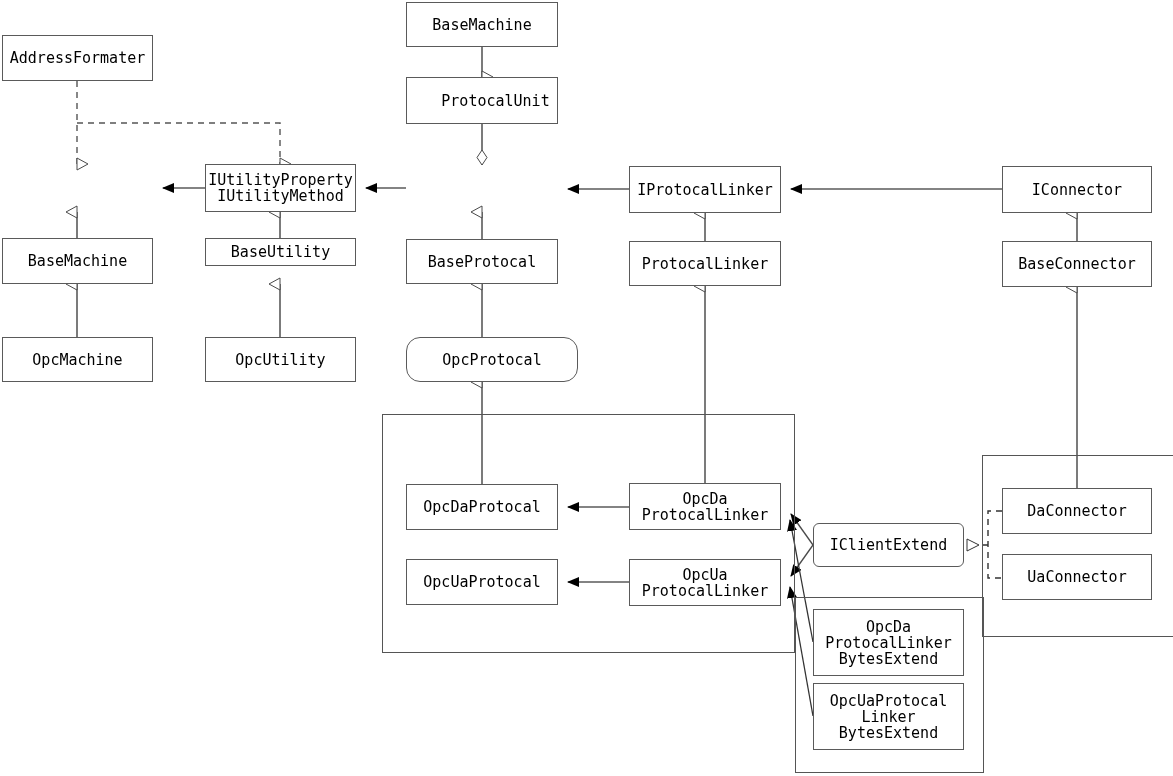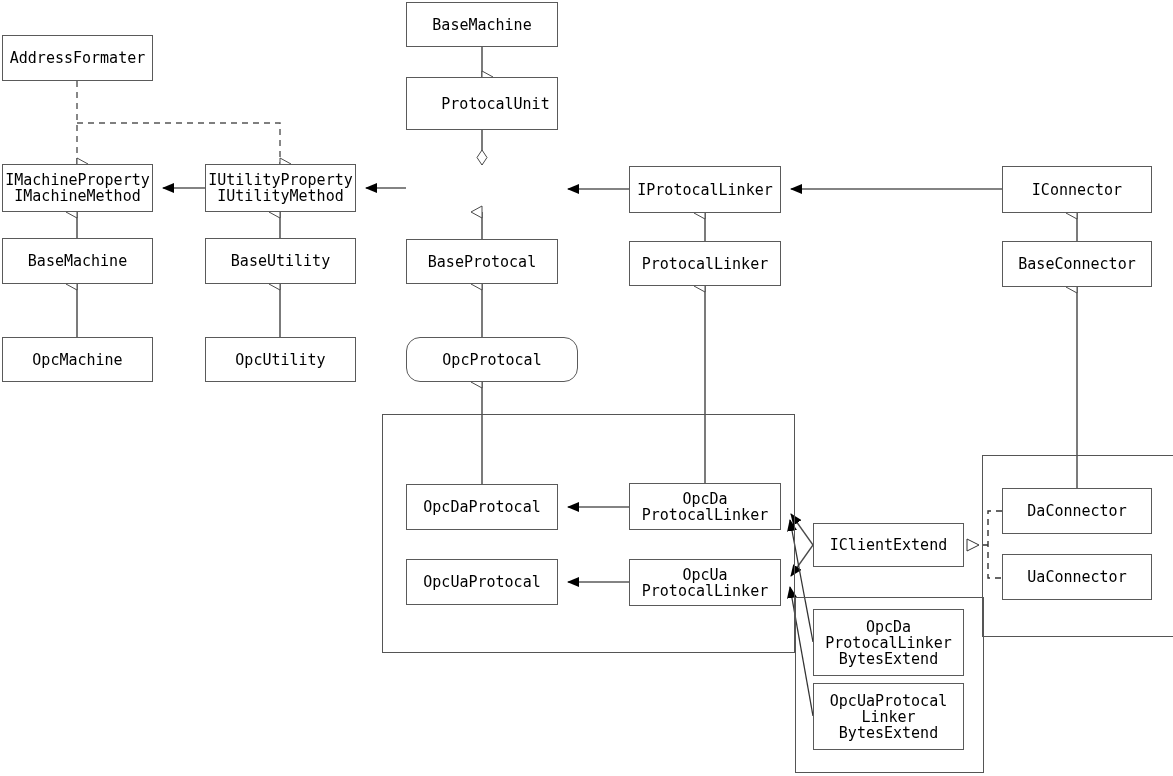--- a/index.html
+++ b/index.html
@@ -133,44 +133,40 @@
     </g>
   </svg>
 
   <div class="group" style="left:382px;top:414px;width:413px;height:239px;"></div>
   <div class="group" style="left:795px;top:597px;width:189px;height:176px;"></div>
   <div class="group" style="left:982px;top:455px;width:195px;height:182px;"></div>
 
   <div class="node" style="left:406px;top:2px;width:152px;height:45px;">
     <span class="lbl">BaseMachine</span>
   </div>
-  <div class="node" style="left:406px;top:77px;width:152px;height:53px;padding-left:27px;">
+  <div class="node" style="left:406px;top:77px;width:152px;height:47px;padding-left:27px;">
     <span class="lbl">ProtocalUnit</span>
   </div>
   <div class="node" style="left:2px;top:35px;width:151px;height:46px;">
     <span class="lbl">AddressFormater</span>
-  </div>
-  <div class="node" style="left:2px;top:164px;width:151px;height:48px;">
-    <span class="lbl">IMachineProperty
-IMachineMethod</span>
   </div>
   <div class="node" style="left:205px;top:164px;width:151px;height:48px;">
     <span class="lbl">IUtilityProperty
 IUtilityMethod</span>
   </div>
   <div class="node" style="left:1002px;top:166px;width:150px;height:47px;">
     <span class="lbl">IConnector</span>
   </div>
   <div class="node" style="left:629px;top:166px;width:152px;height:47px;">
     <span class="lbl">IProtocalLinker</span>
   </div>
   <div class="node" style="left:2px;top:238px;width:151px;height:46px;">
     <span class="lbl">BaseMachine</span>
   </div>
-  <div class="node" style="left:205px;top:238px;width:151px;height:46px;">
+  <div class="node" style="left:205px;top:238px;width:151px;height:28px;">
     <span class="lbl">BaseUtility</span>
   </div>
   <div class="node" style="left:406px;top:239px;width:152px;height:45px;">
     <span class="lbl">BaseProtocal</span>
   </div>
   <div class="node" style="left:629px;top:241px;width:152px;height:45px;">
     <span class="lbl">ProtocalLinker</span>
   </div>
   <div class="node" style="left:1002px;top:241px;width:150px;height:46px;">
     <span class="lbl">BaseConnector</span>
@@ -191,21 +187,21 @@
     <span class="lbl">OpcUaProtocal</span>
   </div>
   <div class="node" style="left:629px;top:483px;width:152px;height:47px;">
     <span class="lbl">OpcDa
 ProtocalLinker</span>
   </div>
   <div class="node" style="left:629px;top:559px;width:152px;height:47px;">
     <span class="lbl">OpcUa
 ProtocalLinker</span>
   </div>
-  <div class="node" style="left:813px;top:523px;width:151px;height:44px;">
+  <div class="node" style="left:813px;top:523px;width:151px;height:44px;border-radius:6px;">
     <span class="lbl">IClientExtend</span>
   </div>
   <div class="node" style="left:1002px;top:488px;width:150px;height:46px;">
     <span class="lbl">DaConnector</span>
   </div>
   <div class="node" style="left:1002px;top:554px;width:150px;height:46px;">
     <span class="lbl">UaConnector</span>
   </div>
   <div class="node" style="left:813px;top:609px;width:151px;height:67px;">
     <span class="lbl">OpcDa

